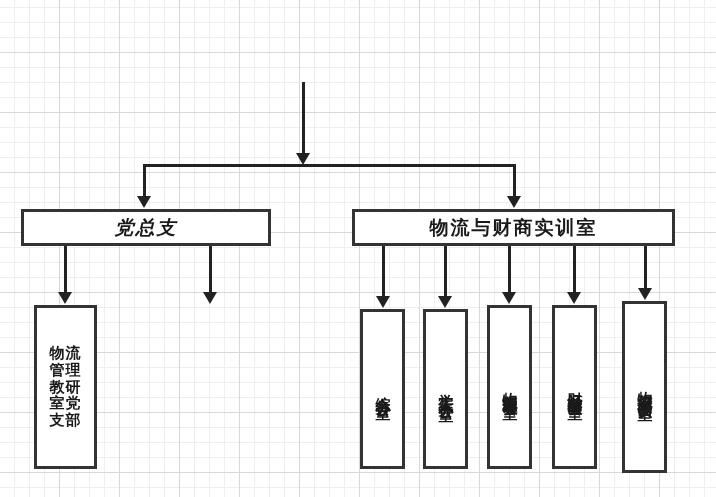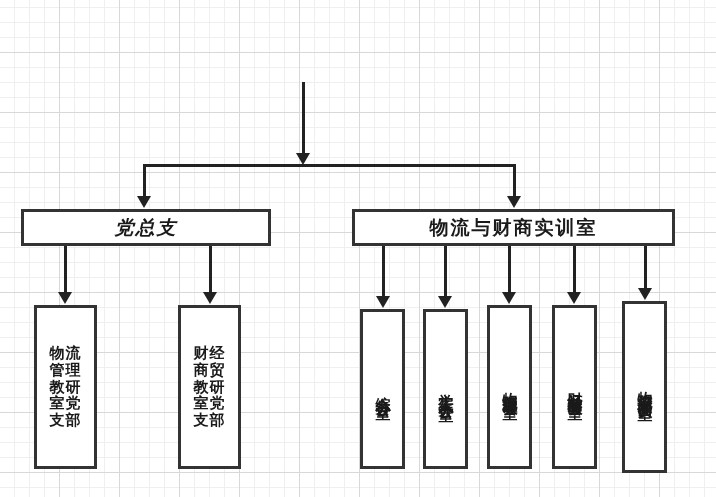--- a/index.html
+++ b/index.html
@@ -132,23 +132,20 @@
   <div class="vline" style="left:573px; top:246px; height:48px;"></div>
   <div class="arrowhead" style="left:567px; top:292px;"></div>
 
   <div class="vline" style="left:644px; top:246px; height:44px;"></div>
   <div class="arrowhead" style="left:638px; top:288px;"></div>
 
   <div class="node leaf" style="left:34px; top:305px; width:63px; height:164px;">
     <span class="leaf-text wide">物流管理教研室党支部</span>
   </div>
 
-  <div class="node leaf" style="left:178px; top:305px; width:63px; height:164px;">
-    <span class="leaf-text wide">财经商贸教研室党支部</span>
-  </div>
 
   <div class="node leaf" style="left:360px; top:309px; width:45px; height:160px;">
     <span class="leaf-text">综合办公室</span>
   </div>
 
   <div class="node leaf" style="left:423px; top:309px; width:45px; height:160px;">
     <span class="leaf-text">学生工作办公室</span>
   </div>
 
   <div class="node leaf" style="left:487px; top:305px; width:45px; height:164px;">

